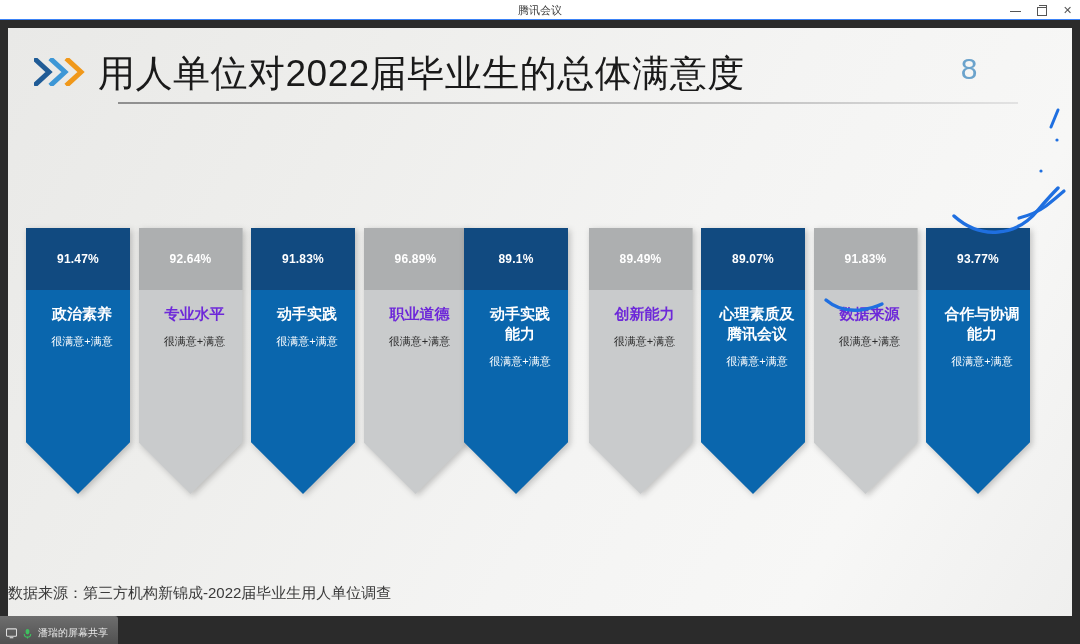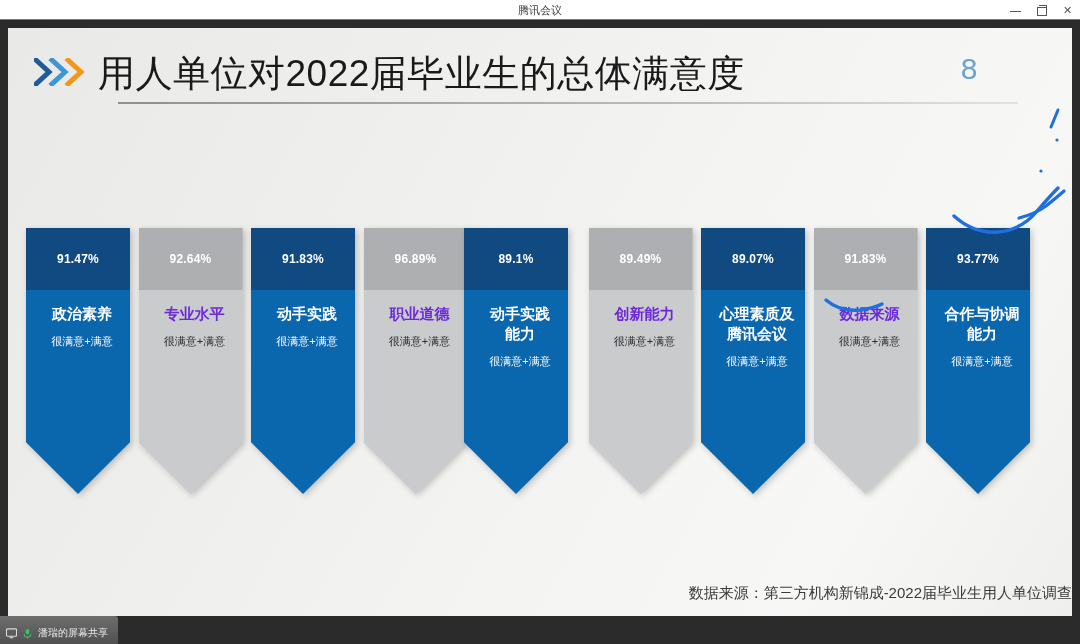--- a/index.html
+++ b/index.html
@@ -101,21 +101,21 @@
     margin-top:14px; font-size:15px; font-weight:bold; line-height:20px;
   }
   .sub{
     margin-top:10px; font-size:11px; line-height:15px;
   }
   .arrow.blue .lbl, .arrow.blue .sub{ color:#ffffff; }
   .arrow.gray .lbl{ color:#6d28d9; }
   .arrow.gray .sub{ color:#2b2b2b; }
 
   .source{
-    position:absolute; left:0; top:556px; width:1064px; text-align:right;
+    position:absolute; left:0; top:556px; width:1064px; text-align:left;
     font-size:15px; color:#3a3a3a;
   }
 
   
   .ink{ position:absolute; left:0; top:0; width:1064px; height:588px; pointer-events:none; }
 
   
   .taskbar{
     position:absolute; left:0; bottom:0; width:1080px; height:28px;
     background:#2b2b2b;

